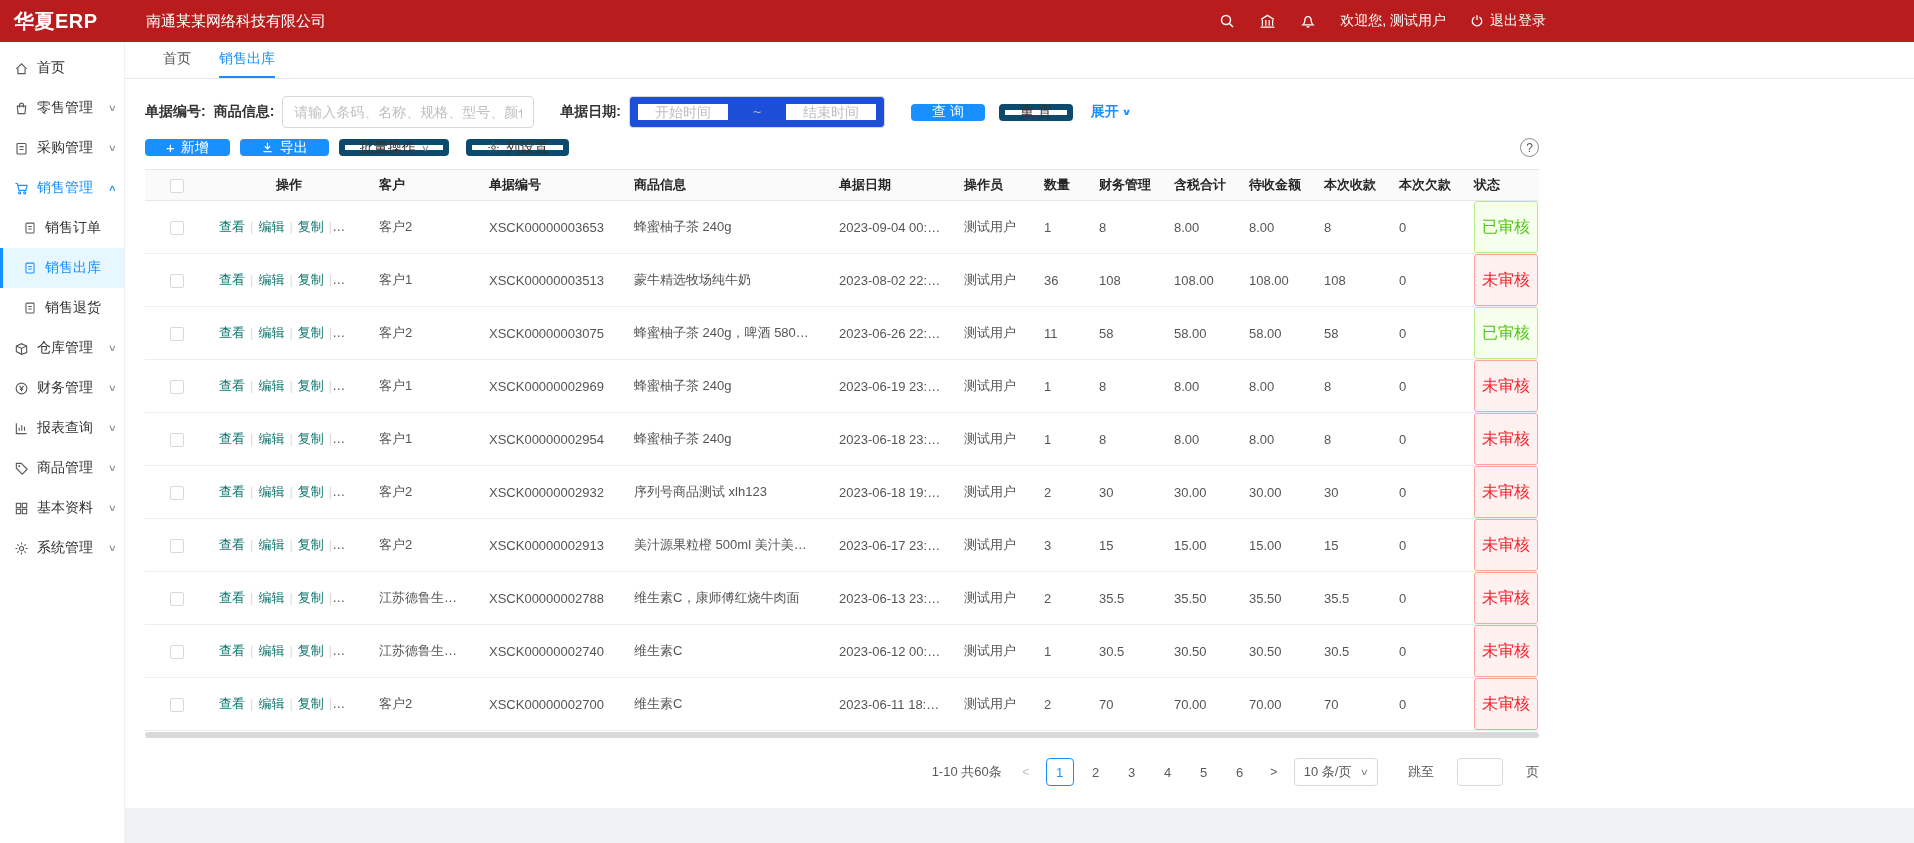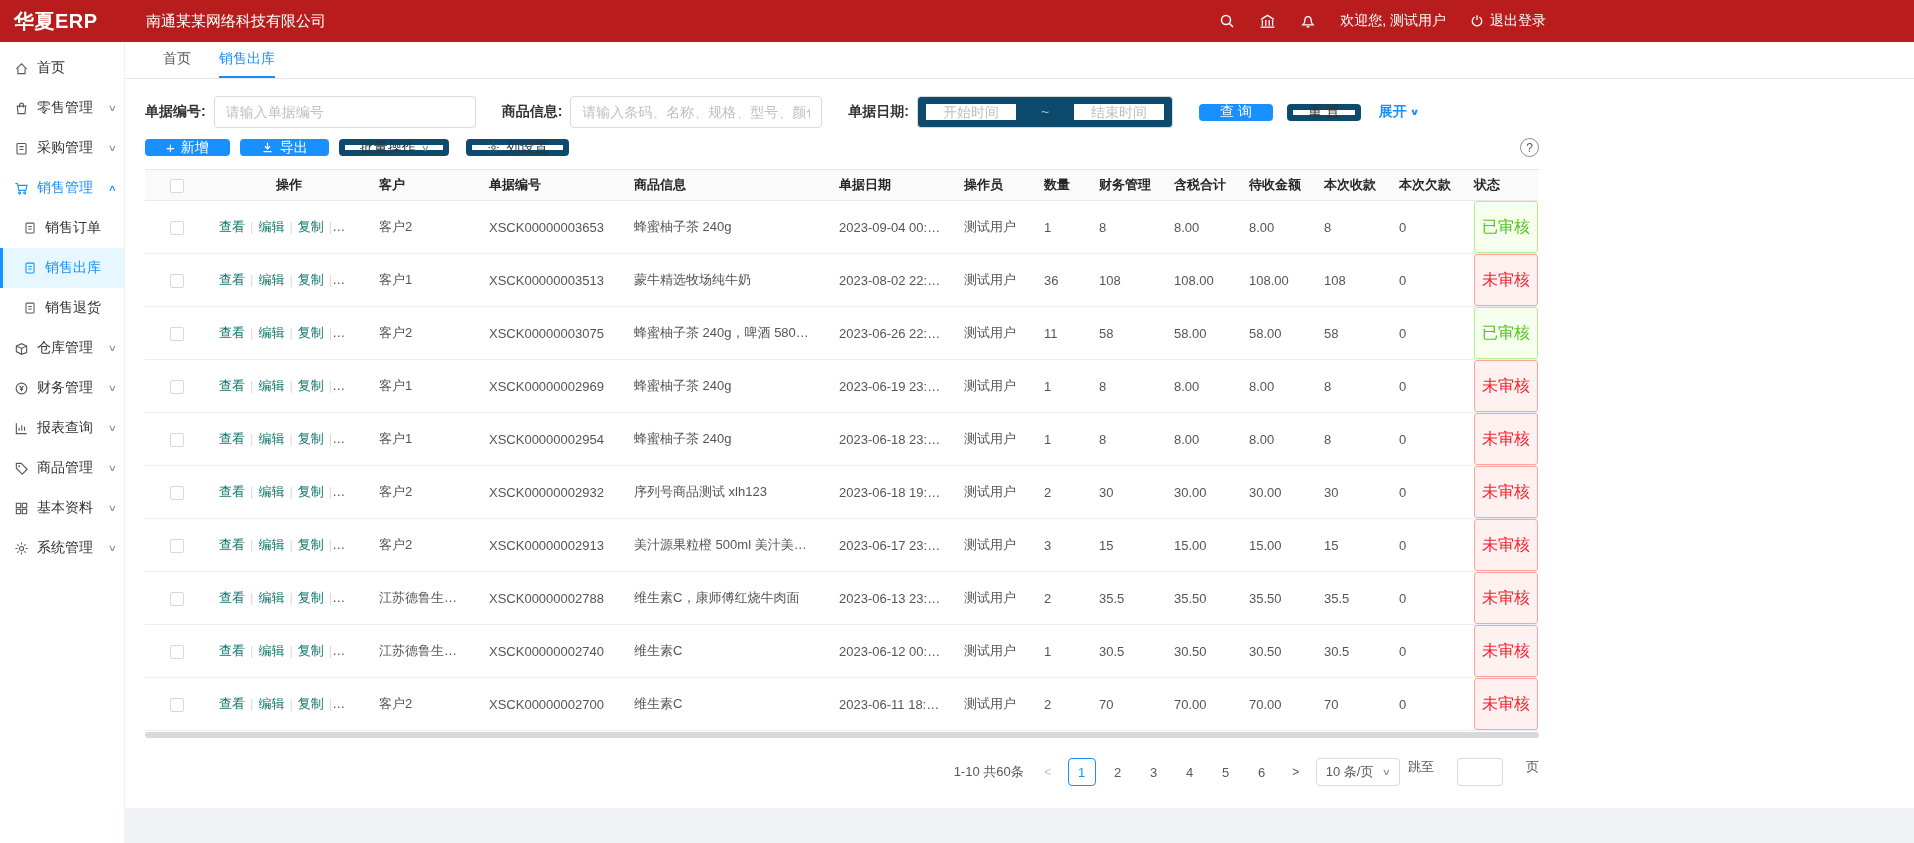--- a/index.html
+++ b/index.html
@@ -35,21 +35,21 @@
   .card { background:#fff; padding:17px 0 22px 20px; }
   .inner { width:1394px; }
 
   
   .filter-row { display:flex; align-items:center; margin-bottom:10px; }
   .f-label { font-weight:bold; color:#333; margin-right:8px; white-space:nowrap; }
   .txt-input { height:32px; border:1px solid #d9d9d9; border-radius:4px; padding:0 11px; font-size:14px; color:#333; outline:none; font-family:inherit; }
   .txt-input::placeholder { color:#bfbfbf; }
   .bill-input { width:262px; margin-right:26px; }
   .material-input { width:252px; margin-right:26px; }
-  .date-range { width:256px; height:32px; border:1px solid #d9d9d9; border-radius:4px; display:flex; align-items:center; padding:0 8px; margin-right:26px; background:#0c4a6e; }
+  .date-range { width:256px; height:32px; border:1px solid #d9d9d9; border-radius:4px; display:flex; align-items:center; padding:0 8px; margin-right:26px; background:#1d4ed8; }
   .date-range input { border:none; outline:none; width:90px; text-align:center; font-size:14px; font-family:inherit; color:#333; }
   .date-range input::placeholder { color:#bfbfbf; }
   .tilde { color:#bfbfbf; flex:1; text-align:center; }
   .btn { height:17px; border-radius:4px; border:6px solid #0c4a6e; background:#fff; color:#333; font-size:14px; padding:0 15px; cursor:pointer; display:inline-flex; align-items:center; gap:6px; font-family:inherit; }
   .btn-primary { background:#1890ff; border-color:#1890ff; color:#fff; }
   .search-btn { margin-right:14px; }
   .reset-btn { margin-right:18px; }
   .expand-link { color:#1890ff; cursor:pointer; display:inline-flex; align-items:center; gap:4px; white-space:nowrap;font-weight:bold; }
   .expand-link .chev { font-size:9px; transform:scaleX(1.4); }
 
@@ -74,21 +74,21 @@
   .table-scrollbar { width:1394px; height:6px; background:#d9d9d9; border-radius:3px; margin-top:1px; }
 
   
   .pagination { width:1394px; display:flex; justify-content:flex-end; align-items:center; margin-top:20px; gap:8px; font-size:13px; color:#595959; }
   .pg-total { margin-right:4px; }
   .pg-arrow { width:24px; height:28px; display:flex; align-items:center; justify-content:center; color:#bfbfbf; cursor:pointer; font-size:12px; }
   .pg-arrow.enabled { color:#595959; }
   .pg-num { min-width:28px; height:28px; display:flex; align-items:center; justify-content:center; border-radius:4px; cursor:pointer; color:#595959; }
   .pg-num.active { border:1px solid #1890ff; color:#1890ff; }
   .pg-size { height:28px; border:1px solid #d9d9d9; border-radius:4px; display:flex; align-items:center; gap:10px; padding:0 9px; cursor:pointer; background:#fff; }
-  .pg-jump { display:flex; align-items:flex-start; gap:23px; }
+  .pg-jump { display:flex; align-items:center; gap:23px;margin-left:22px; }
   .pg-jump input { width:46px; height:28px; border:1px solid #d9d9d9; border-radius:4px; outline:none; padding:0 6px; font-family:inherit; }
 </style>
 </head>
 <body>
 
 <div class="topbar">
   <div class="logo">华夏ERP</div>
   <div class="company">南通某某网络科技有限公司</div>
   <div class="topbar-right">
     <span class="tb-icon">
@@ -276,21 +276,20 @@
     <div class="tabbar">
       <div class="tab">首页</div>
       <div class="tab active">销售出库</div>
     </div>
 
     <div class="card">
       <div class="inner">
 
         <div class="filter-row">
           <span class="f-label">单据编号:</span>
-          <input class="txt-input bill-input" placeholder="请输入单据编号" style="">
           <span class="f-label">商品信息:</span>
           <input class="txt-input material-input" placeholder="请输入条码、名称、规格、型号、颜色、扩展..." style="">
           <span class="f-label">单据日期:</span>
           <div class="date-range">
             <input placeholder="开始时间" style="">
             <span class="tilde">~</span>
             <input placeholder="结束时间" style="">
           </div>
           <button class="btn btn-primary search-btn">查 询</button>
           <button class="btn reset-btn">重 置</button>

